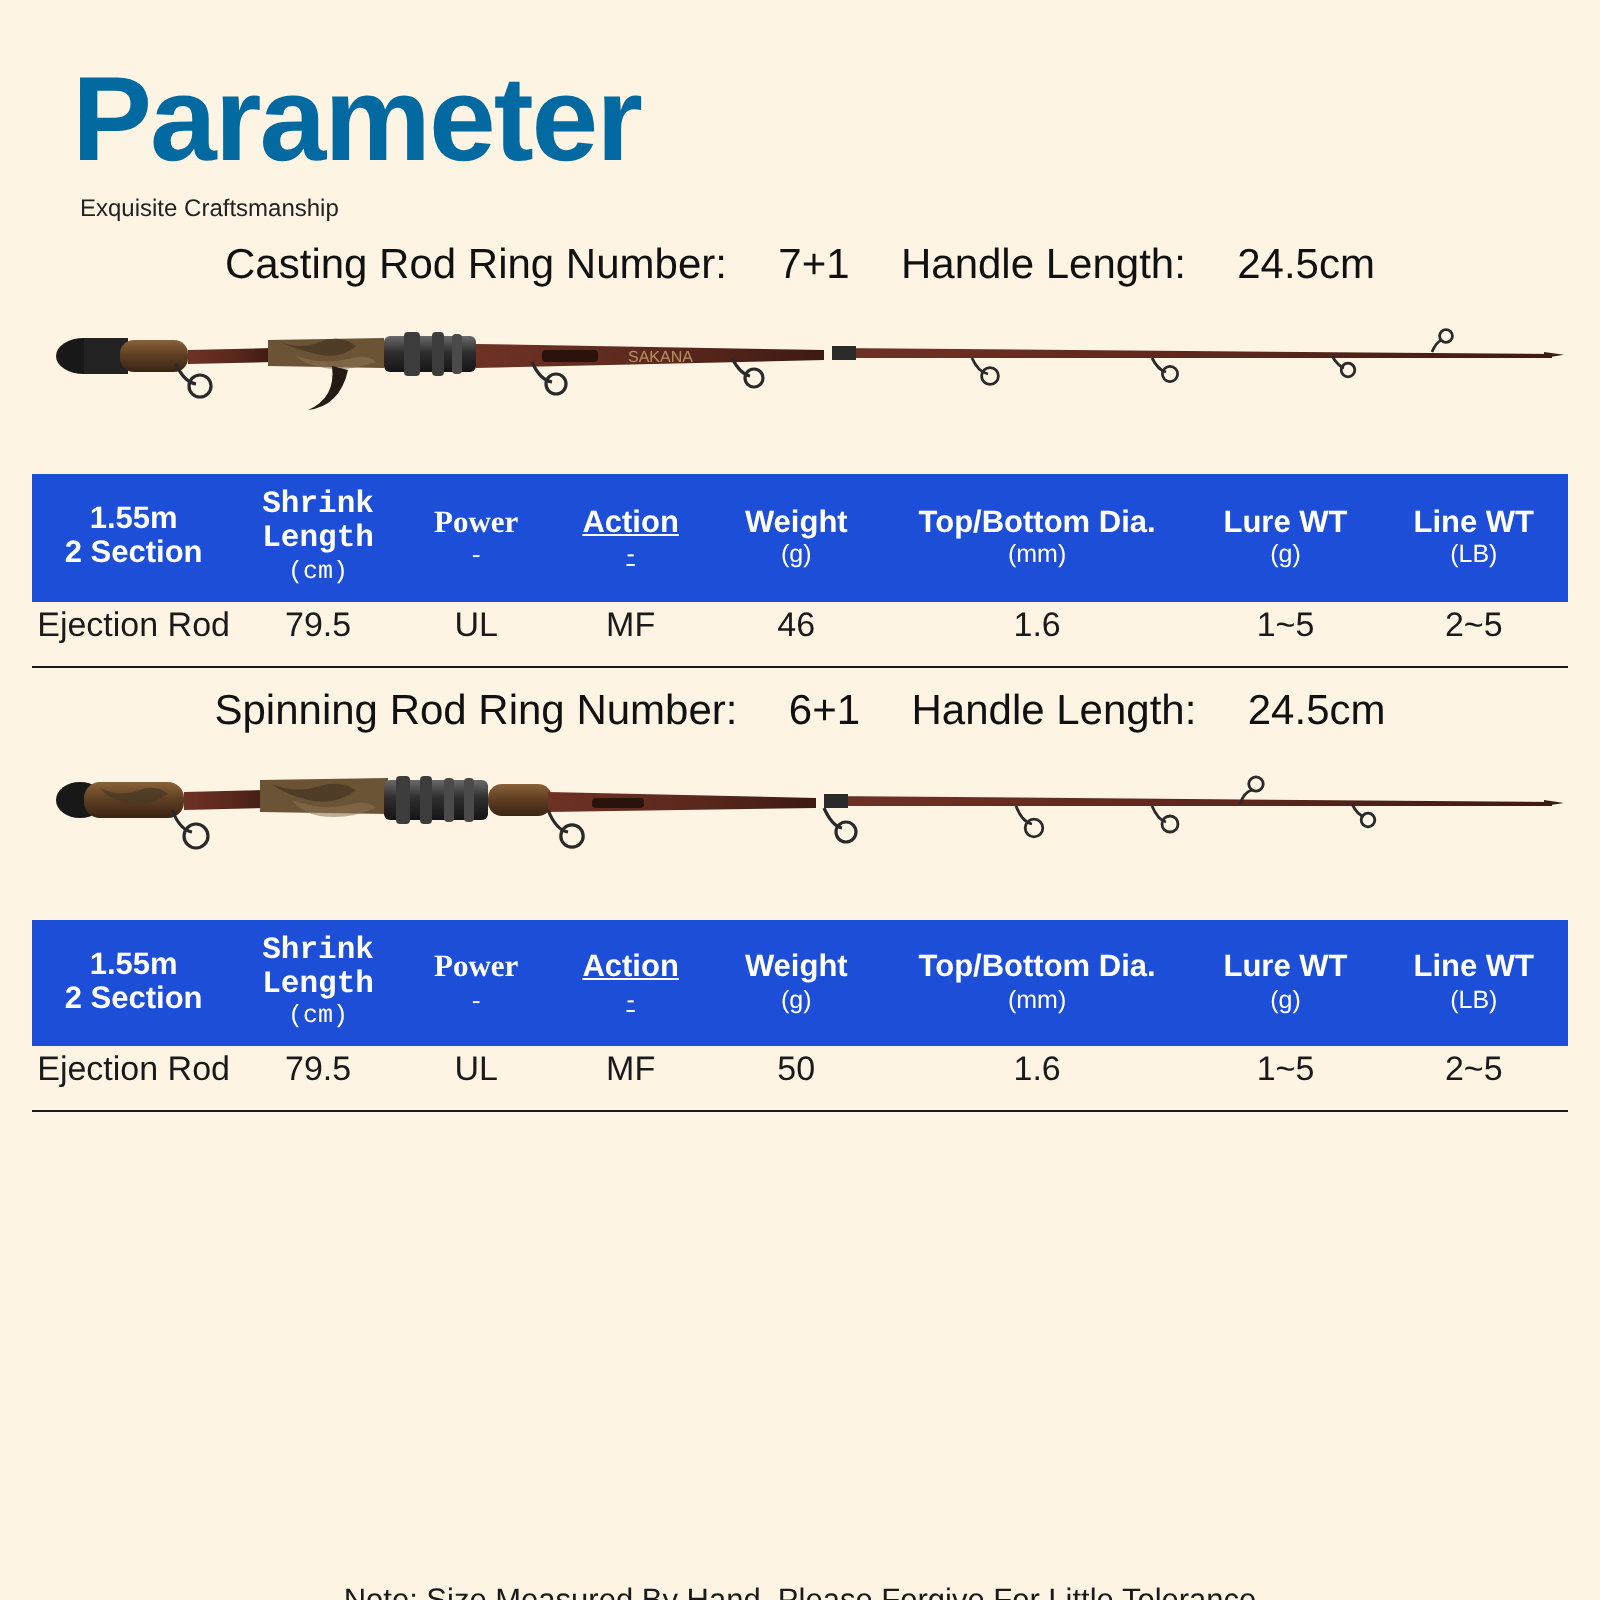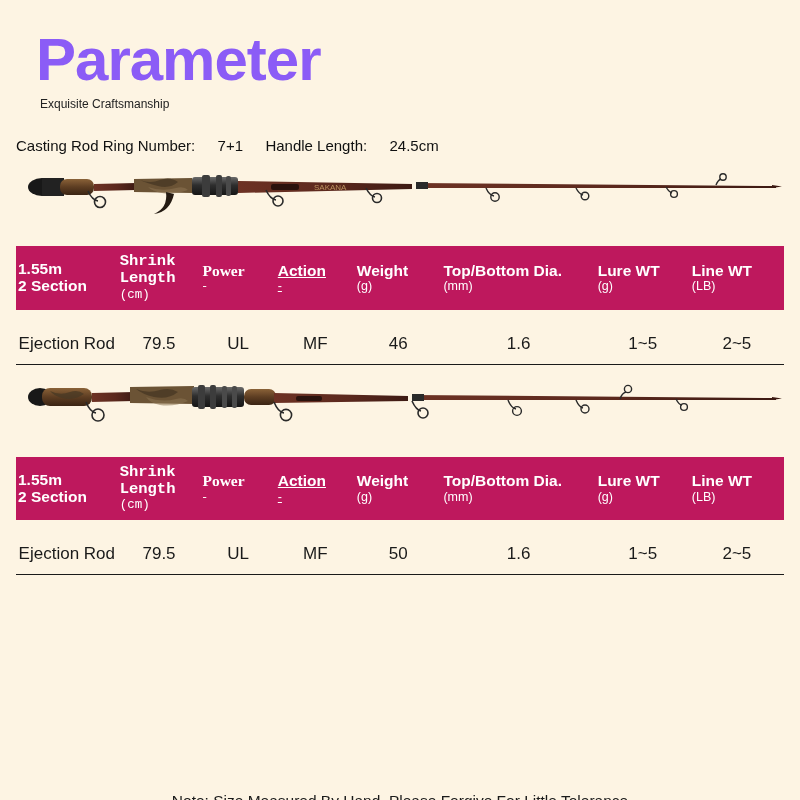--- a/index.html
+++ b/index.html
@@ -23,34 +23,35 @@
     padding: 0 16px;
   }
 
   
   .title {
     font-size: 60px;
     font-weight: bold;
     letter-spacing: -1px;
     margin: 28px 0 0 20px;
     line-height: 1.05;
-    color: #8b5cf6;
+    color: #0369a1;
   }
   .subtitle {
     font-size: 12px;
     margin: 6px 0 0 24px;
     color: #222;
     font-weight: 400;
   }
 
   
   .rod-heading {
-    font-size: 15px;
+    text-align: center;
+    font-size: 21px;
     color: #111;
-    margin-top: 26px;
+    margin-top: 10px;
     white-space: nowrap;
   }
   .rod-heading .value {
     font-weight: 400;
   }
   .rod-heading .gap {
     display: inline-block;
     width: 14px;
   }
 
@@ -66,43 +67,43 @@
   }
 
   
   .spec-table {
     width: 768px;
     margin: 6px auto 0 auto;
     border-collapse: collapse;
     table-layout: fixed;
   }
   .spec-table thead th {
-    background: #be185d;
+    background: #1d4ed8;
     color: #fff;
     font-size: 15.5px;
     font-weight: bold;
     padding: 7px 2px 8px 2px;
-    text-align: left;
+    text-align: center;
     line-height: 1.12;
     vertical-align: middle;
   }
   .spec-table thead th .unit {
     display: block;
     font-size: 12.5px;
     font-weight: normal;
   }
   .spec-table thead th .sub {
     display: block;
     font-size: 15.5px;
     font-weight: bold;
   }
   .spec-table tbody td {
     font-size: 17px;
     text-align: center;
-    padding: 24px 2px 10px 2px;
+    padding: 2px 2px 10px 2px;
     color: #1a1a1a;
     border-bottom: 1.5px solid #1a1a1a;
     background: transparent;
     font-weight: 400;
   }
   .col-name   { width: 13.0%; }
   .col-shrink { width: 10.5%; font-family: Liberation Mono, monospace; }
   .col-power  { width: 9.5%; font-family: Liberation Serif, serif; }
   .col-action { width: 10.0%; text-decoration: underline; }
   .col-weight { width: 11.0%; }
@@ -252,20 +253,29 @@
         <td>UL</td>
         <td>MF</td>
         <td>46</td>
         <td>1.6</td>
         <td>1~5</td>
         <td>2~5</td>
       </tr>
     </tbody>
   </table>
 
+  <div class="rod-heading">
+    <span>Spinning Rod Ring Number:</span>
+    <span class="gap"></span>
+    <span class="value">6+1</span>
+    <span class="gap"></span>
+    <span>Handle Length:</span>
+    <span class="gap"></span>
+    <span class="value">24.5cm</span>
+  </div>
 
   <div class="rod-figure">
     <svg width="768" height="78" viewBox="0 0 768 78" xmlns="http://www.w3.org/2000/svg">
 
       <ellipse cx="24" cy="24" rx="12" ry="9" fill="#181818"></ellipse>
 
       <rect x="26" y="15" width="50" height="18" rx="8" fill="url(#corkG)"></rect>
       <path d="M34 18 q10 5 20 1 q8 -3 14 2 q-10 7 -22 4 q-8 -2 -12 -7 Z" fill="#4a3a24" opacity="0.8"></path>
 
       <path d="M76 20 L118 19 L118 28 L76 29 Z" fill="url(#blankG)"></path>

